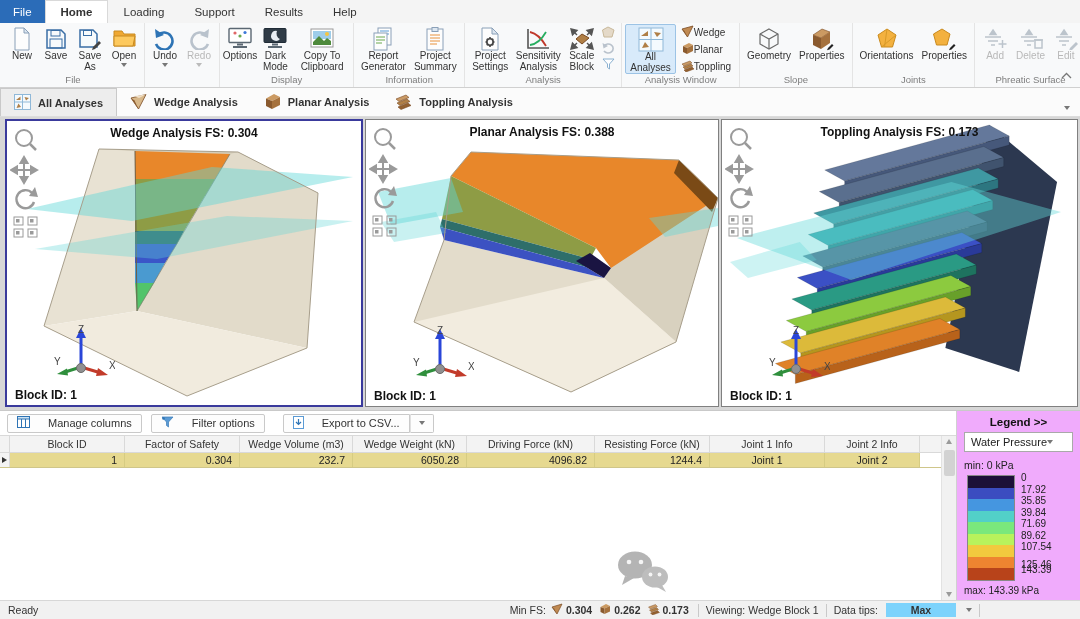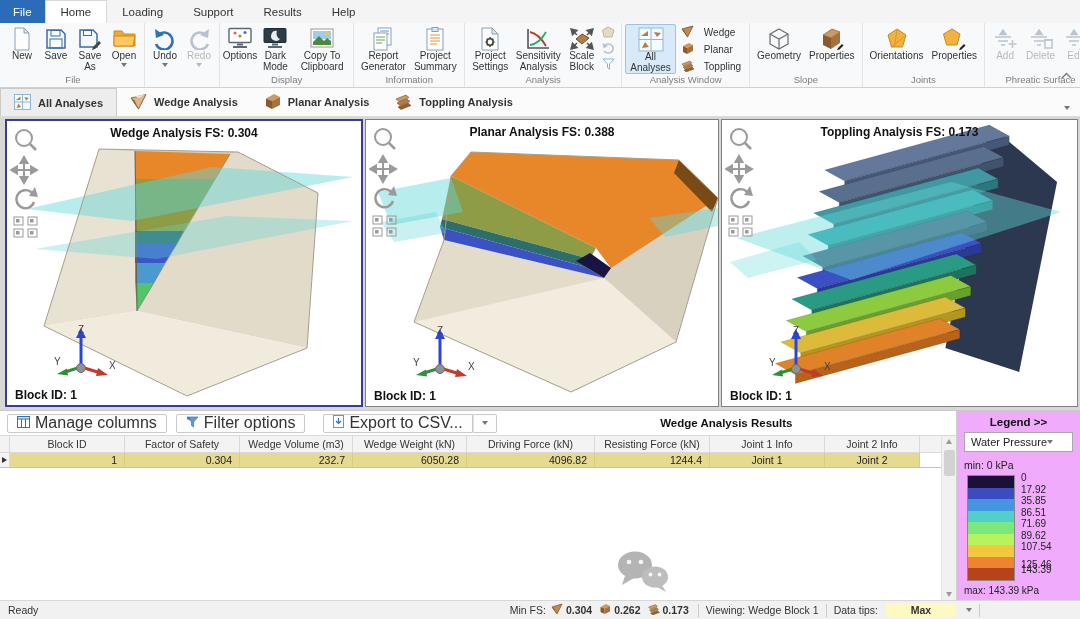--- a/index.html
+++ b/index.html
@@ -4,36 +4,36 @@
 <style>
   *{box-sizing:border-box;margin:0;padding:0}
   html,body{width:1080px;height:619px;overflow:hidden}
   body{font-family:"Liberation Sans",sans-serif;font-size:11px;color:#222;background:#fff}
   .root{position:relative;width:1080px;height:619px;overflow:hidden;background:#fff}
 
   
   .menubar{height:23px;background:#f4f4f4;display:flex;align-items:stretch}
   .mtab{padding:0 15px;display:flex;align-items:center;font-size:11.5px;color:#333;cursor:default}
   .mtab.file{background:#2b6cb8;color:#fff;padding:0 13px}
-  .mtab.active{background:#fff;border:1px solid #d9d9d9;border-bottom:none;font-weight:400}
+  .mtab.active{background:#fff;border:1px solid #d9d9d9;border-bottom:none;font-weight:700}
 
   
   .ribbon{height:65px;background:#f8f9fa;border-bottom:1px solid #d0d0d0;display:flex;align-items:stretch;padding:0 2px;position:relative}
   .rgroup{display:flex;flex-direction:column;padding:1px 3px 0}
   .rgroup + .rgroup{border-left:1px solid #e4e4e4}
   .rbody{flex:1;display:flex;align-items:stretch}
   .rlabel{font-size:9.5px;color:#7d7d7d;text-align:center;height:13px;line-height:11px}
   .rbtn{display:flex;flex-direction:column;align-items:center;justify-content:flex-start;padding:2px 4px 0;border-radius:2px;min-width:34px;max-width:64px;cursor:default}
   .ric{height:25px;display:flex;align-items:center;justify-content:center}
   .rtext{font-size:10px;line-height:10.5px;text-align:center;color:#333}
   .disabled .rtext{color:#b8b8b8}
   .cdown{width:0;height:0;border-left:3px solid transparent;border-right:3px solid transparent;border-top:4px solid #777;display:inline-block}
   .rbtn .cdown{margin-top:1px}
   .rcol{display:flex;flex-direction:column;justify-content:center;gap:1px;padding:0 2px}
-  .sbtn{display:flex;align-items:center;gap:10px;font-size:10px;color:#333;height:16px;padding:0 3px;cursor:default}
+  .sbtn{display:flex;align-items:center;gap:0;font-size:10px;color:#333;height:16px;padding:0 3px;cursor:default}
   .rbtn.selected{background:#d8eafa;border:1px solid #9cc3e5}
   .minicol{display:flex;flex-direction:column;justify-content:center;gap:2px;padding:0 3px}
   .ribbon-collapse{position:absolute;right:8px;bottom:6px}
 
   
   .doctabs{height:29px;background:#fbfbfb;border-bottom:1px solid #dcdcdc;display:flex;align-items:stretch;position:relative}
   .dtab{display:flex;align-items:center;gap:7px;padding:0 13px;font-size:11px;font-weight:700;color:#333;cursor:default}
   .dtab.active{background:#ededed;border:1px solid #c9c9c9;border-bottom:none}
   .dtabs-caret{position:absolute;right:10px;top:12px}
 
@@ -46,21 +46,21 @@
   .scene{position:absolute;left:0;top:0;width:100%;height:100%}
   .ptitle{position:absolute;top:5px;left:0;right:0;text-align:center;font-weight:700;font-size:12px;color:#111}
   .pblock{position:absolute;bottom:3px;left:8px;font-weight:700;font-size:12px;color:#111}
   .ptools{position:absolute;top:6px;left:3px}
   .triad{position:absolute;left:46px;bottom:22px}
 
   
   .results{height:190px;display:flex;border-top:1px solid #c9c9c9;background:#fff}
   .results-left{width:963px;display:flex;flex-direction:column;border-right:1px solid #d0d0d0;position:relative}
   .rtoolbar{height:24px;display:flex;align-items:center;padding:2px 0 2px 7px}
-  .tbtn{display:flex;align-items:center;gap:5px;border:1px solid #c9c9c9;background:#fdfdfd;border-radius:2px;height:19px;padding:0 9px;font-size:16px;color:#333;cursor:default}
+  .tbtn{display:flex;align-items:center;gap:18px;border:1px solid #c9c9c9;background:#fdfdfd;border-radius:2px;height:19px;padding:0 9px;font-size:11px;color:#333;cursor:default}
   .tbtn + .tbtn{margin-left:9px}
   .export-wrap{display:flex;margin-left:9px}
   .export-wrap .tbtn{margin-left:9px;border-radius:2px 0 0 2px}
   .export-caret{width:24px;border:1px solid #c9c9c9;border-left:1px solid #e0e0e0;background:#fdfdfd;border-radius:0 2px 2px 0;display:flex;align-items:center;justify-content:center}
   .rtitle{flex:1;text-align:center;font-weight:700;font-size:11.5px;color:#111}
   .grid{display:grid;grid-template-columns:10px 115px 115px 113px 114px 128px 115px 115px 95px 1fr}
   .thead{height:18px;background:#f3f3f3;border-top:1px solid #d9d9d9;border-bottom:1px solid #d9d9d9}
   .th{border-right:1px solid #d9d9d9;display:flex;align-items:center;justify-content:center;font-size:10.5px;color:#333;overflow:hidden;white-space:nowrap}
   .trow{height:15px;background:#e6d990;border-bottom:1px solid #cfc68a}
   .td{border-right:1px solid #d6cc82;display:flex;align-items:center;justify-content:flex-end;padding-right:7px;font-size:10.5px;color:#222;overflow:hidden;white-space:nowrap}
@@ -83,21 +83,21 @@
   .band{height:11.5px}
   .legend-ticks{position:relative;width:52px;margin-left:6px;font-size:10px;color:#222}
   .tick{position:absolute;left:0;transform:translateY(-55%)}
   .legend-max{margin-top:4px;font-size:10px;color:#222}
 
   
   .statusbar{height:19px;background:#f1f1f1;border-top:1px solid #d7d7d7;display:flex;align-items:center;font-size:10.5px;color:#333;padding:0 8px}
   .sb-spacer{flex:1}
   .sb-sep{width:1px;height:13px;background:#c9c9c9;margin:0 7px}
   .fs-val{font-weight:700;margin:0 2px 0 3px}
-  .tips-box{width:70px;height:14px;background:#fef9c3;display:flex;align-items:center;justify-content:center;font-weight:700;margin-left:8px}
+  .tips-box{width:70px;height:14px;background:#7dd3fc;display:flex;align-items:center;justify-content:center;font-weight:700;margin-left:8px}
   .sb-caret{margin-left:10px}
   .sb-tail{width:85px}
 
   
   .watermark{position:absolute;left:615px;top:549px;display:flex;align-items:center;gap:12px;color:#a6a6a6;opacity:.85;z-index:60;font-size:31px;white-space:nowrap;pointer-events:none}
 </style>
 </head>
 <body>
 
 <div class="root">
@@ -739,21 +739,20 @@
             <span><svg width="11" height="13">
                   <rect x="0.5" y="0.5" width="10" height="12" fill="#fff" stroke="#5b9bd5"></rect>
                   <path d="M5.5,3 v5 M3,6 l2.5,2.5 L8,6" fill="none" stroke="#2e74b5" stroke-width="1.2"></path>
                 </svg></span>
             <span>Export to CSV...</span>
           </div>
           <div class="export-caret">
               <span class="cdown"></span>
             </div>
         </div>
-        <div class="rtitle">Wedge Analysis Results</div>
       </div>
 
       <div class="grid thead">
         <div class="marker"></div>
         <div class="th">Block ID</div>
         <div class="th">Factor of Safety</div>
         <div class="th">Wedge Volume (m3)</div>
         <div class="th">Wedge Weight (kN)</div>
         <div class="th">Driving Force (kN)</div>
         <div class="th">Resisting Force (kN)</div>
@@ -802,21 +801,21 @@
           <div class="band" style="background: rgb(122, 232, 124);"></div>
           <div class="band" style="background: rgb(184, 242, 92);"></div>
           <div class="band" style="background: rgb(242, 201, 62);"></div>
           <div class="band" style="background: rgb(238, 132, 48);"></div>
           <div class="band" style="background: rgb(184, 67, 26);"></div>
         </div>
         <div class="legend-ticks">
           <span class="tick" style="top:3px">0</span>
           <span class="tick" style="top:14.5px">17.92</span>
           <span class="tick" style="top:26px">35.85</span>
-          <span class="tick" style="top:37.5px">86.51</span>
+          <span class="tick" style="top:37.5px">39.84</span>
           <span class="tick" style="top:49px">71.69</span>
           <span class="tick" style="top:60.5px">89.62</span>
           <span class="tick" style="top:72px">107.54</span>
           <span class="tick" style="top:90px">125.46</span>
           <span class="tick" style="top:95px">143.39</span>
         </div>
       </div>
       <div class="legend-max">max: 143.39 kPa</div>
     </div>
   </div>

